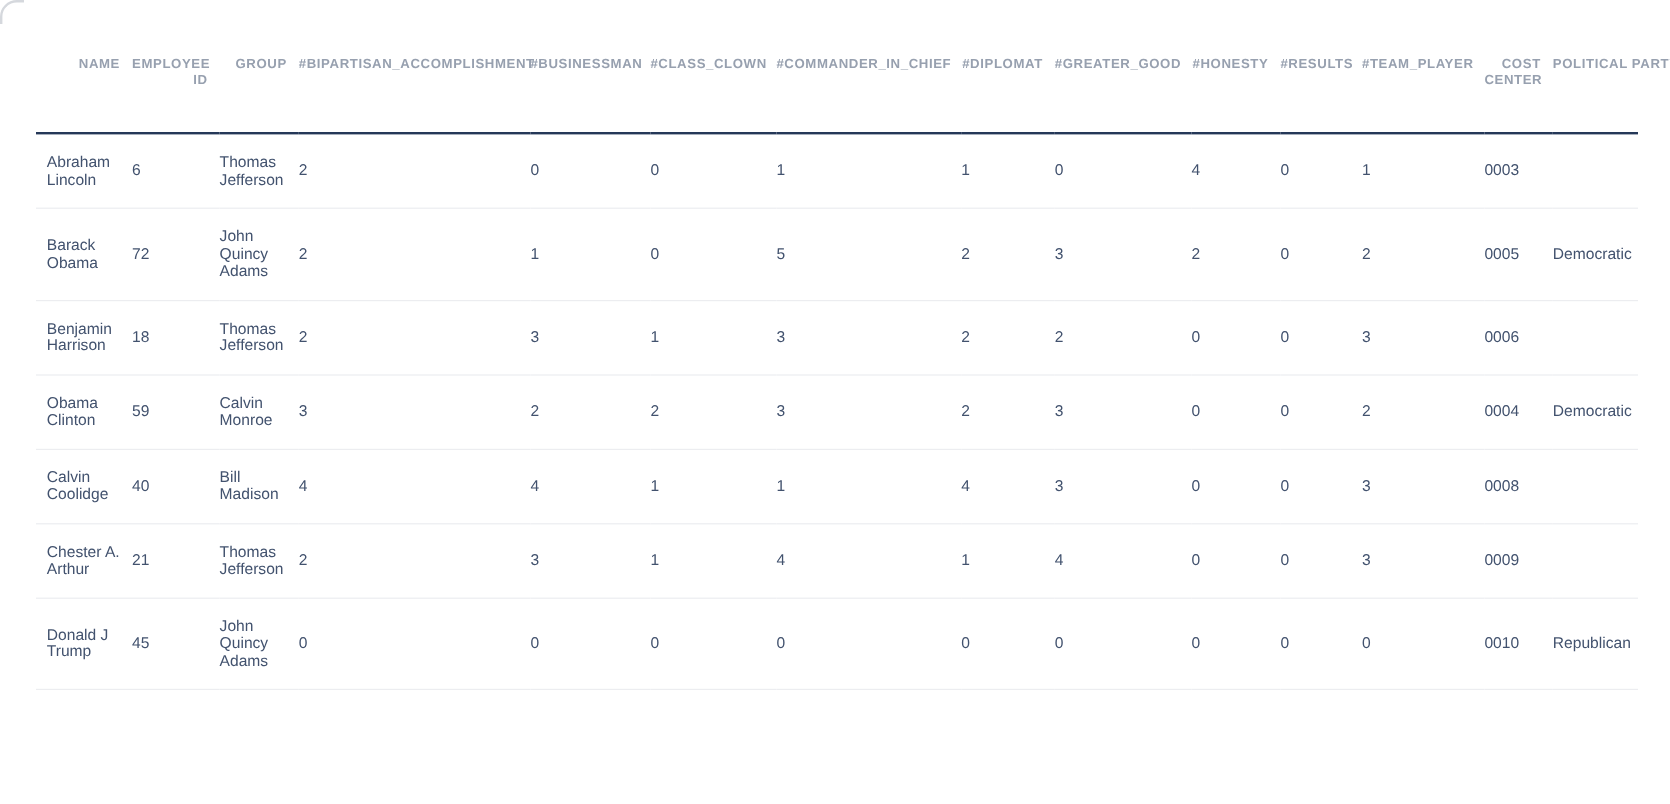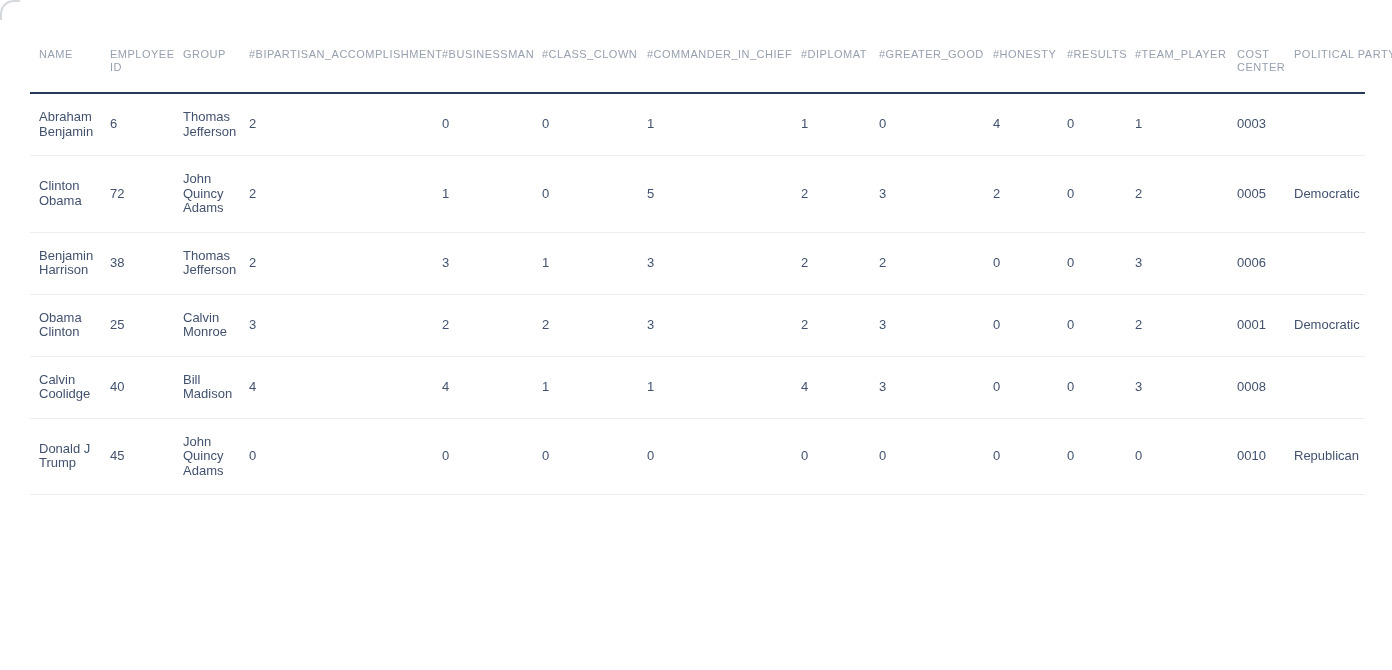--- a/index.html
+++ b/index.html
@@ -32,28 +32,28 @@
     top: 44px;
     left: 30px;
     width: 1335px;
   }
   table {
     table-layout: fixed;
     border-collapse: collapse;
     width: 1335px;
   }
   thead th {
-    text-align: left;
+    text-align: right;
     vertical-align: top;
     font-size: 11px;
-    font-weight: normal;
+    font-weight: bold;
     letter-spacing: 0.045em;
     color: var(--header_text);
     line-height: 13px;
-    padding: 4px 10px 18px 0;
+    padding: 4px 10px 36px 0;
     border-bottom: 2px solid var(--header_border);
     text-transform: uppercase;
   }
   tbody td {
     vertical-align: middle;
     text-align: left;
     font-size: 13px;
     color: var(--body_text);
     line-height: 14.5px;
     padding: 16px 10px 16px 0;
@@ -99,97 +99,113 @@
           <th class="">#GREATER_GOOD</th>
           <th class="">#HONESTY</th>
           <th class="">#RESULTS</th>
           <th class="">#TEAM_PLAYER</th>
           <th class="">COST CENTER</th>
           <th class="col-party">POLITICAL PARTY</th>
         </tr>
     </thead>
     <tbody>
         <tr>
-          <td class="col-first ">Abraham Benjamin</td>
+          <td class="col-first ">Abraham Lincoln</td>
           <td class="">6</td>
           <td class="">Thomas Jefferson</td>
           <td class="">2</td>
           <td class="">0</td>
           <td class="">0</td>
           <td class="">1</td>
           <td class="">1</td>
           <td class="">0</td>
           <td class="">4</td>
           <td class="">0</td>
           <td class="">1</td>
           <td class="">0003</td>
           <td class="col-party"></td>
         </tr>
         <tr>
-          <td class="col-first ">Clinton Obama</td>
+          <td class="col-first ">Barack Obama</td>
           <td class="">72</td>
           <td class="">John Quincy Adams</td>
           <td class="">2</td>
           <td class="">1</td>
           <td class="">0</td>
           <td class="">5</td>
           <td class="">2</td>
           <td class="">3</td>
           <td class="">2</td>
           <td class="">0</td>
           <td class="">2</td>
           <td class="">0005</td>
           <td class="col-party">Democratic</td>
         </tr>
         <tr>
           <td class="col-first ">Benjamin Harrison</td>
-          <td class="">38</td>
+          <td class="">18</td>
           <td class="">Thomas Jefferson</td>
           <td class="">2</td>
           <td class="">3</td>
           <td class="">1</td>
           <td class="">3</td>
           <td class="">2</td>
           <td class="">2</td>
           <td class="">0</td>
           <td class="">0</td>
           <td class="">3</td>
           <td class="">0006</td>
           <td class="col-party"></td>
         </tr>
         <tr>
           <td class="col-first ">Obama Clinton</td>
-          <td class="">25</td>
+          <td class="">59</td>
           <td class="">Calvin Monroe</td>
           <td class="">3</td>
           <td class="">2</td>
           <td class="">2</td>
           <td class="">3</td>
           <td class="">2</td>
           <td class="">3</td>
           <td class="">0</td>
           <td class="">0</td>
           <td class="">2</td>
-          <td class="">0001</td>
+          <td class="">0004</td>
           <td class="col-party">Democratic</td>
         </tr>
         <tr>
           <td class="col-first ">Calvin Coolidge</td>
           <td class="">40</td>
           <td class="">Bill Madison</td>
           <td class="">4</td>
           <td class="">4</td>
           <td class="">1</td>
           <td class="">1</td>
           <td class="">4</td>
           <td class="">3</td>
           <td class="">0</td>
           <td class="">0</td>
           <td class="">3</td>
           <td class="">0008</td>
+          <td class="col-party"></td>
+        </tr>
+        <tr>
+          <td class="col-first ">Chester A. Arthur</td>
+          <td class="">21</td>
+          <td class="">Thomas Jefferson</td>
+          <td class="">2</td>
+          <td class="">3</td>
+          <td class="">1</td>
+          <td class="">4</td>
+          <td class="">1</td>
+          <td class="">4</td>
+          <td class="">0</td>
+          <td class="">0</td>
+          <td class="">3</td>
+          <td class="">0009</td>
           <td class="col-party"></td>
         </tr>
         <tr>
           <td class="col-first ">Donald J Trump</td>
           <td class="">45</td>
           <td class="">John Quincy Adams</td>
           <td class="">0</td>
           <td class="">0</td>
           <td class="">0</td>
           <td class="">0</td>

